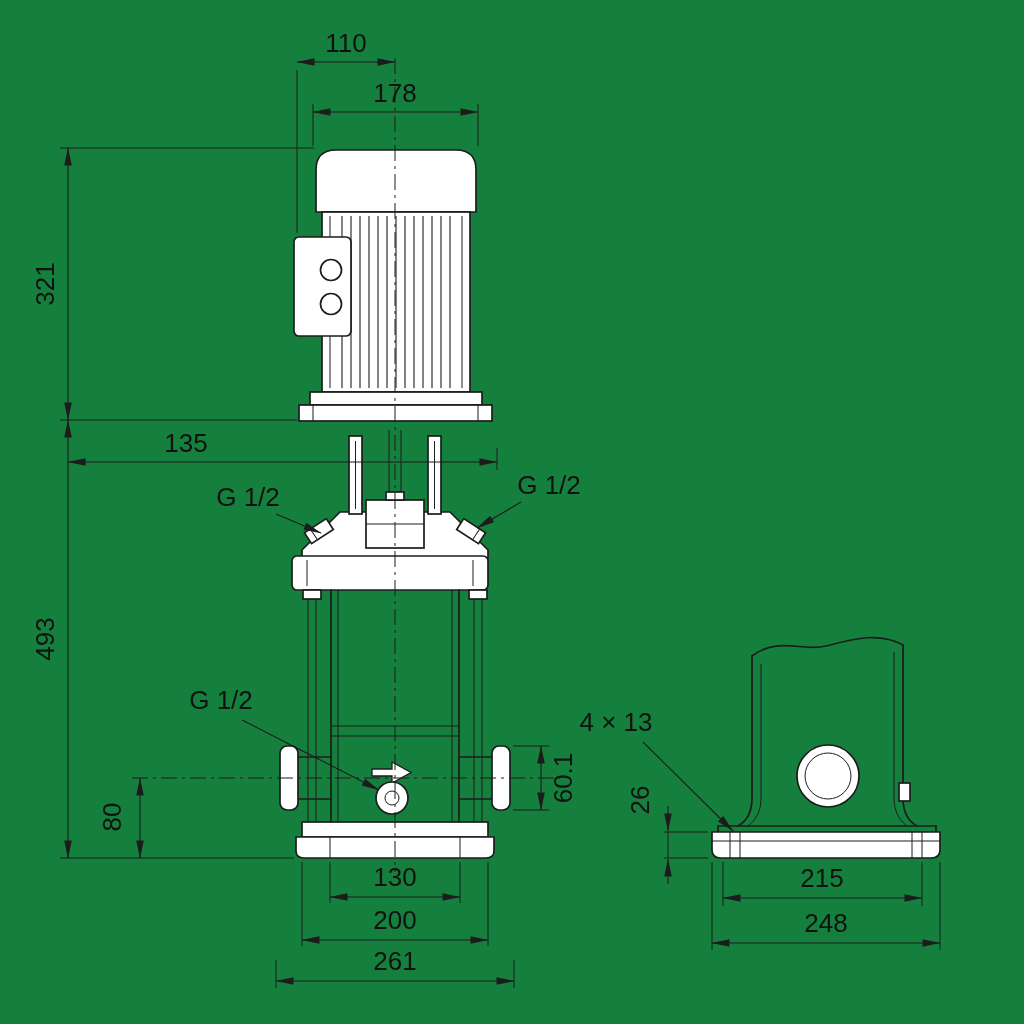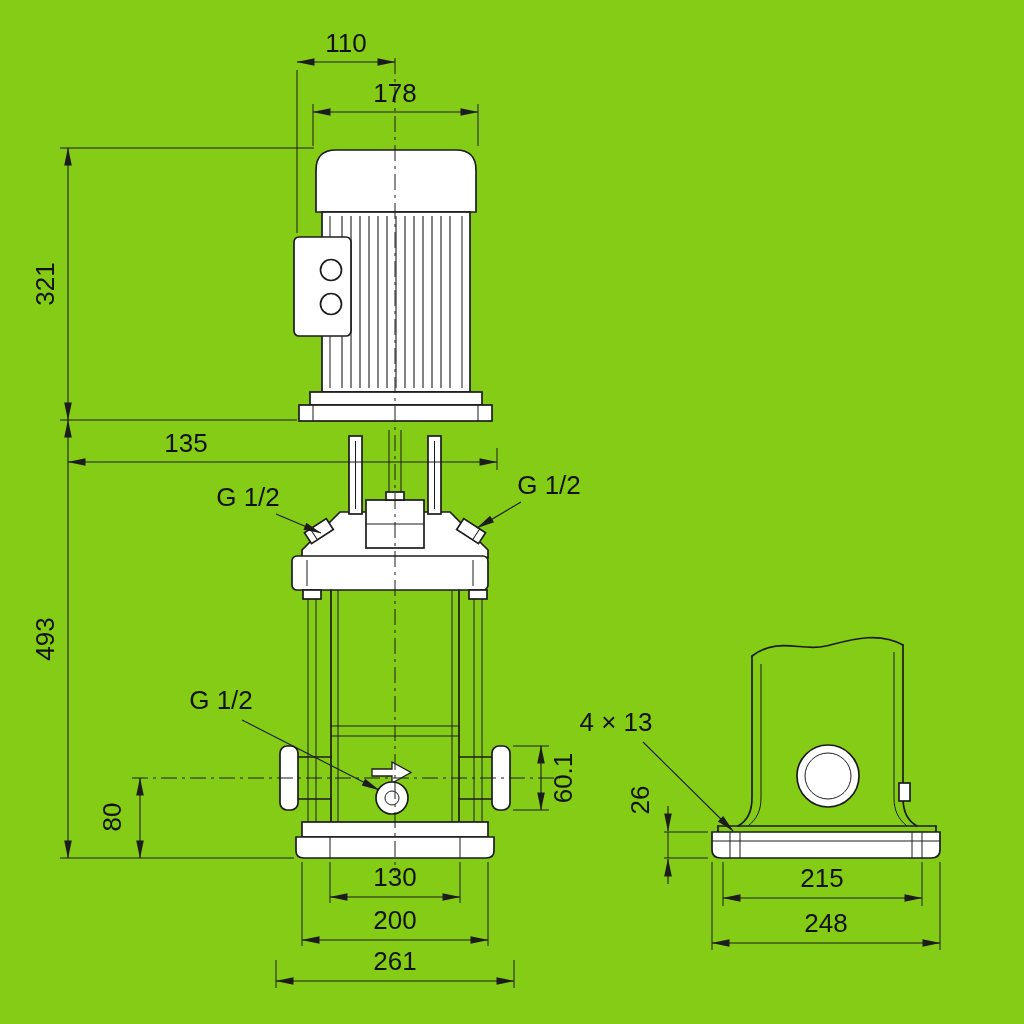--- a/index.html
+++ b/index.html
@@ -1,16 +1,16 @@
 <!DOCTYPE html>
 <html><head>
 <meta charset="utf-8">
 <style>
   html,body{margin:0;padding:0;background:#fff;}
-  .stage{width:1024px;height:1024px;background:#84cc16;position:relative;font-family:"Liberation Sans",sans-serif;}
+  .stage{width:1024px;height:1024px;background:#15803d;position:relative;font-family:"Liberation Sans",sans-serif;}
   svg{display:block}
   .ol{stroke:#1c1c1c;stroke-width:1.7;fill:none;stroke-linecap:round}
   .olf{stroke:#1c1c1c;stroke-width:1.7;fill:#fff}
   .thin{stroke:#1c1c1c;stroke-width:1;fill:none}
   .fin{stroke:#1c1c1c;stroke-width:1.1;fill:none}
   .cl{stroke:#1c1c1c;stroke-width:1;fill:none;stroke-dasharray:16 5 3 5}
   .dim{stroke:#1c1c1c;stroke-width:1.1;fill:none}
   .d{font-family:"Liberation Sans",sans-serif;font-size:26px;fill:#111}
 </style>
 </head>

